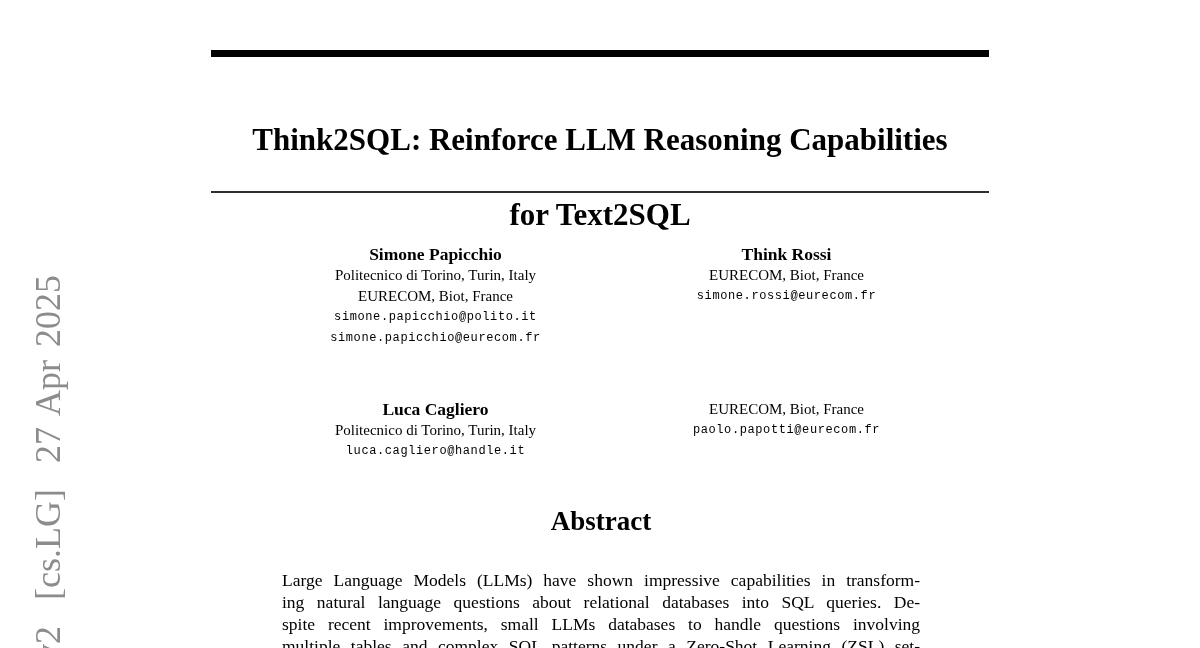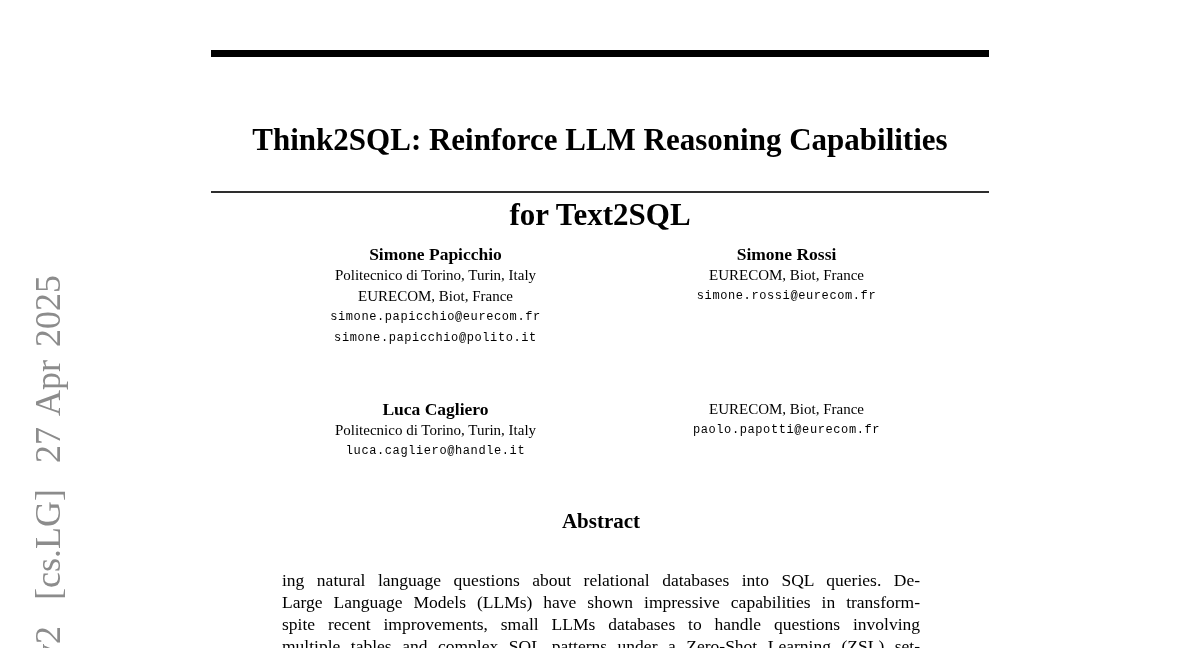--- a/index.html
+++ b/index.html
@@ -80,21 +80,21 @@
     font-size: 12px;
     letter-spacing: 0.6px;
     line-height: 21px;
   }
   
   .abstract-heading {
     position: absolute;
     left: 282px; top: 508px;
     width: 638px;
     text-align: center;
-    font-size: 21px;
+    font-size: 27px;
     line-height: 26px;
     font-weight: bold;
   }
   .abstract-body {
     position: absolute;
     left: 282px; top: 569px;
     width: 638px;
     font-size: 17.5px;
     line-height: 22px;
   }
@@ -118,44 +118,44 @@
     <span class="title-line">for Text2SQL</span>
   </h1>
 
   <div class="rule-thin"></div>
 
   <div class="authors-row row1">
     <div class="author">
       <div class="author-name">Simone Papicchio</div>
       <div class="author-affil">Politecnico di Torino, Turin, Italy</div>
       <div class="author-affil">EURECOM, Biot, France</div>
+      <div class="author-email">simone.papicchio@polito.it</div>
       <div class="author-email">simone.papicchio@eurecom.fr</div>
-      <div class="author-email">simone.papicchio@polito.it</div>
     </div>
     <div class="author">
-      <div class="author-name">Simone Rossi</div>
+      <div class="author-name">Think Rossi</div>
       <div class="author-affil">EURECOM, Biot, France</div>
       <div class="author-email">simone.rossi@eurecom.fr</div>
     </div>
   </div>
 
   <div class="authors-row row2">
     <div class="author">
       <div class="author-name">Luca Cagliero</div>
       <div class="author-affil">Politecnico di Torino, Turin, Italy</div>
       <div class="author-email">luca.cagliero@handle.it</div>
     </div>
     <div class="author">
       <div class="author-affil">EURECOM, Biot, France</div>
       <div class="author-email">paolo.papotti@eurecom.fr</div>
     </div>
   </div>
 
   <h2 class="abstract-heading">Abstract</h2>
 
   <div class="abstract-body">
+    <div class="abs-line">Large Language Models (LLMs) have shown impressive capabilities in transform-</div>
     <div class="abs-line">ing natural language questions about relational databases into SQL queries. De-</div>
-    <div class="abs-line">Large Language Models (LLMs) have shown impressive capabilities in transform-</div>
     <div class="abs-line">spite recent improvements, small LLMs databases to handle questions involving</div>
     <div class="abs-line">multiple tables and complex SQL patterns under a Zero-Shot Learning (ZSL) set-</div>
   </div>
 
 </div>
 
 </body></html>

